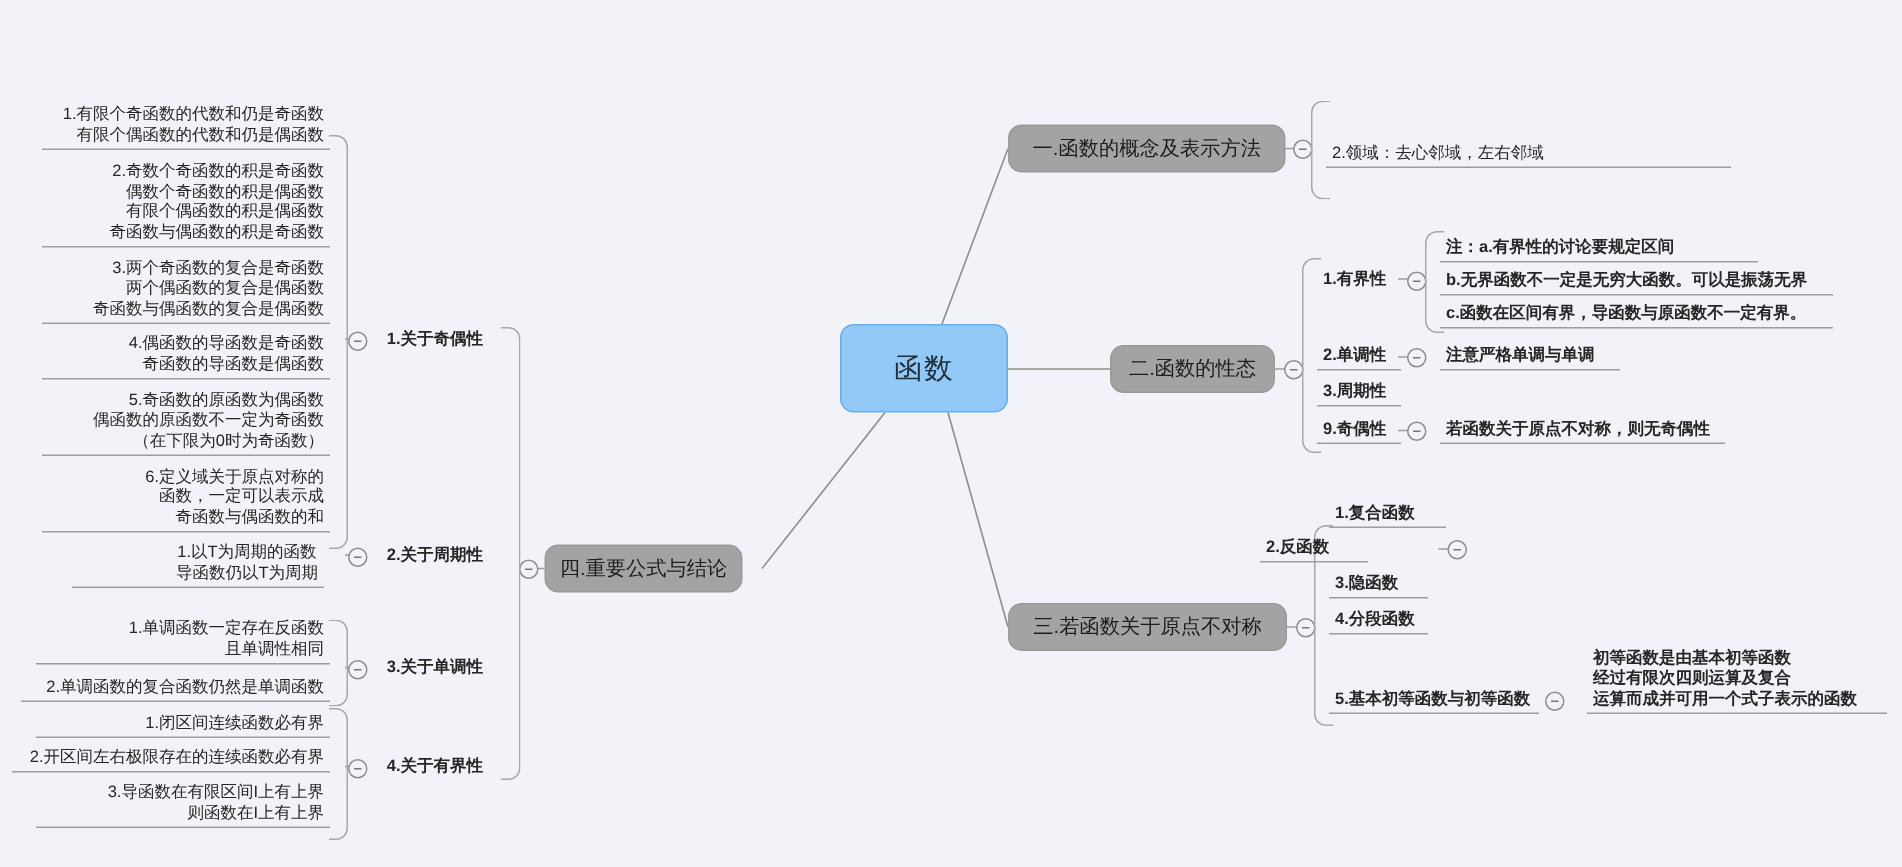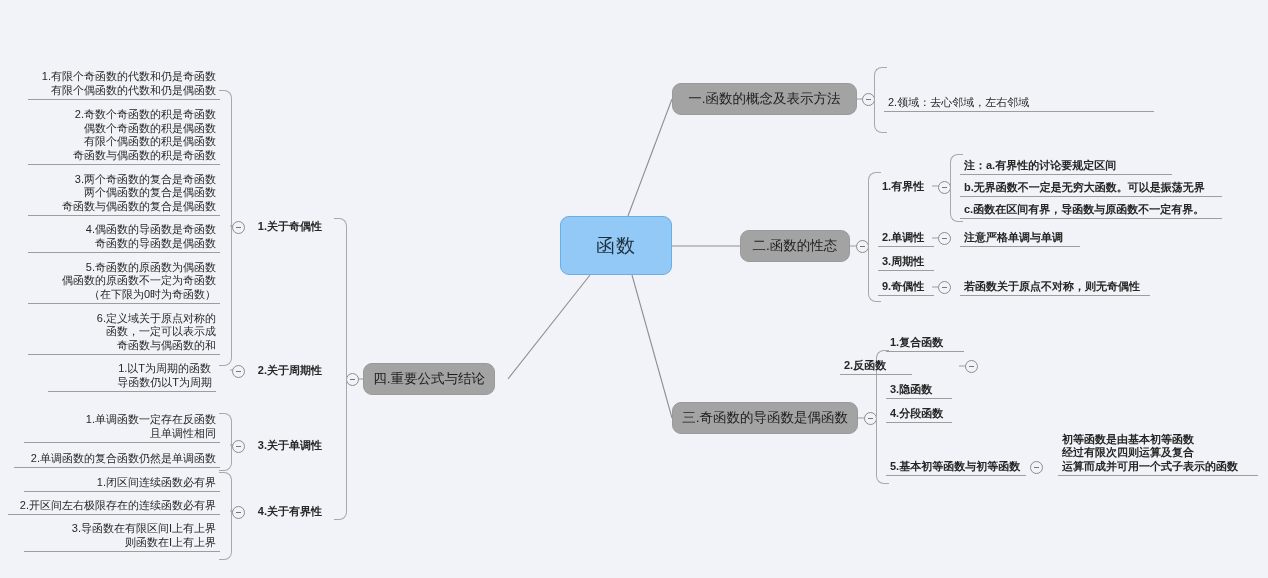--- a/index.html
+++ b/index.html
@@ -158,21 +158,21 @@
     <span>9.奇偶性</span>
   </div>
   <div class="toggle" style="left:938px;top:281px;">
       <i></i>
     </div>
   <div class="node leaf bold" style="left:960px;top:278px;width:190px;height:18px;">
     <span>若函数关于原点不对称，则无奇偶性</span>
   </div>
 
   <div class="node topic" style="left:672px;top:402px;width:186px;">
-    <span>三.奇函数的导函数是偶函数</span>
+    <span>三.若函数关于原点不对称</span>
   </div>
   <div class="toggle" style="left:864px;top:412px;">
       <i></i>
     </div>
   <div class="bracket l" style="left:876px;top:350px;width:12px;height:132px;"></div>
 
   <div class="node leaf bold" style="left:886px;top:334px;width:78px;height:18px;">
     <span>1.复合函数</span>
   </div>
 

